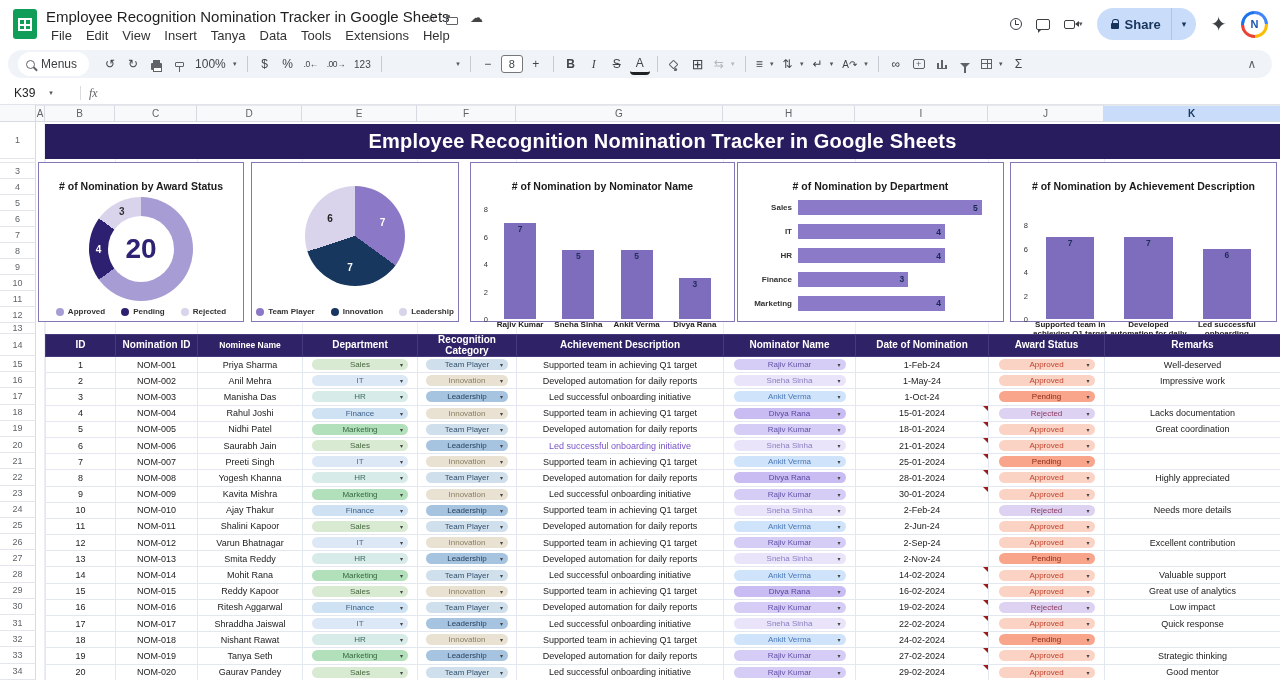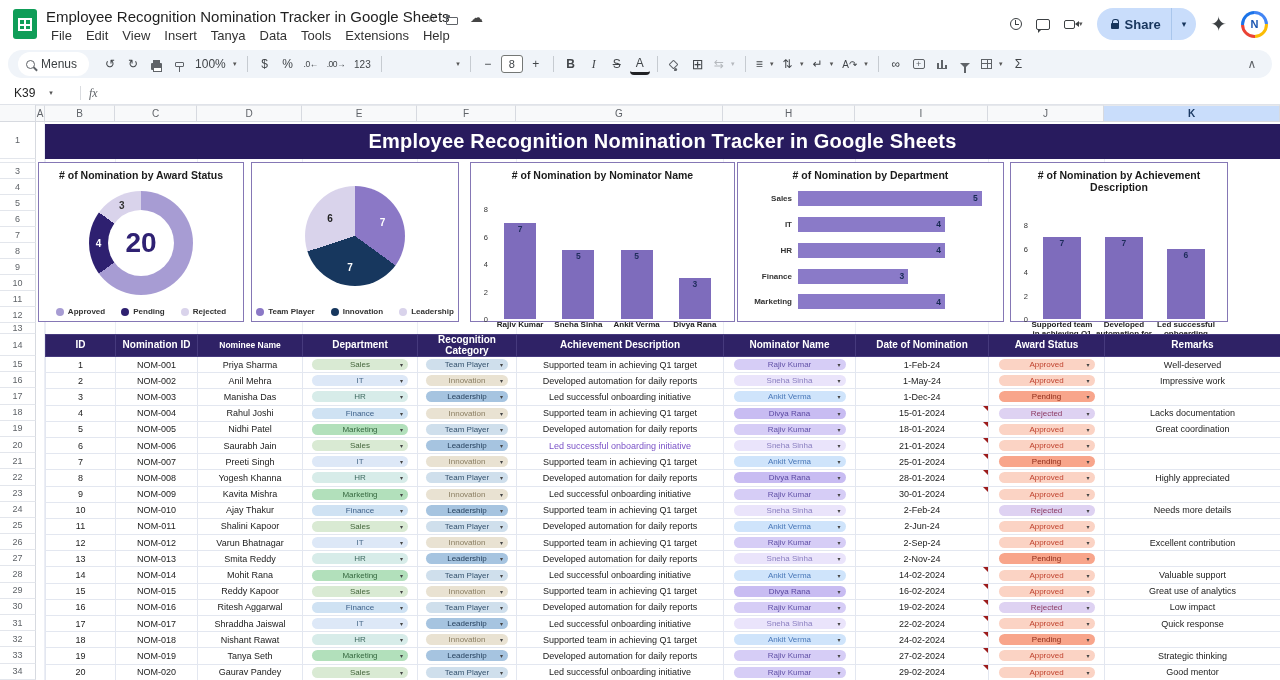--- a/index.html
+++ b/index.html
@@ -86,21 +86,21 @@
   .rowcell { width:36px; border-right:1px solid #d7dae0; border-bottom:1px solid #e3e6ec; background:#fff; font-size:9px; color:#5f6368; display:flex; align-items:center; justify-content:center; overflow:hidden; }
 
   
   #sheet { position:absolute; top:122px; left:36px; width:1244px; height:558px; background:#fff; overflow:hidden; }
   .a-sliver { position:absolute; left:0; top:0; width:9px; height:558px; border-right:1px solid #eceef5; }
   .gridline-v { position:absolute; top:37px; width:1px; height:175px; background:#eceef5; }
   #banner { position:absolute; left:9px; top:2px; width:1235px; height:35px; background:#281b5e; color:#fff; display:flex; align-items:center; justify-content:center; font-size:20px; font-weight:bold; letter-spacing:.2px; }
 
   
   .chart-card { position:absolute; top:40px; height:160px; background:#fff; border:1px solid #8577b5; display:flex; flex-direction:column; padding:4px 4px 2px; }
-  .chart-title { font-size:10.5px; font-weight:bold; color:#1b1b1b; text-align:center; line-height:1.15; padding:2px 6px 0; }
+  .chart-title { font-size:10.5px; font-weight:bold; color:#1b1b1b; text-align:center; line-height:1.15; padding:2px 6px 0;margin-top:11px; }
   .chart-body { flex:1; position:relative; }
   .chart-legend { display:flex; justify-content:center; gap:16px; padding:2px 0 3px; }
   .lg-item { display:flex; align-items:center; gap:4px; font-size:8px; font-weight:bold; color:#333; }
   .lg-dot { width:8px; height:8px; border-radius:50%; }
   .donut { position:absolute; left:50%; top:50%; transform:translate(-50%,-50%); border-radius:50%; }
   .donut-hole { position:absolute; background:#fff; border-radius:50%; display:flex; align-items:center; justify-content:center; font-weight:bold; color:#2f2173; }
   .slice-label { position:absolute; font-size:10px; font-weight:bold; transform:translate(-50%,-50%); }
   .axis-tick { position:absolute; font-size:7.5px; color:#333; right:100%; padding-right:3px; transform:translateY(50%); }
   .vbar { position:absolute; bottom:0; }
   .vbar-val { position:absolute; top:1px; left:0; right:0; text-align:center; font-size:8.5px; font-weight:bold; color:#1f2d5c; }
@@ -394,21 +394,21 @@
               </div>
             </div>
             <div class="hbar-row">
               <span class="hbar-lbl">Marketing</span>
               <div class="hbar-track">
                 <div class="hbar-fill" style="width: 76.9231%; background: rgb(138, 122, 200);">4</div>
               </div>
             </div>
           </div>
         </div>
-        <div class="chart-card" style="left: 974px; width: 218px;">
+        <div class="chart-card" style="left: 974px; width: 267px;">
           <div class="chart-title"># of Nomination  by Achievement Description</div>
           <div class="chart-body" style="margin: 2px 6px 0px 16px; height: 94px;">
             <span class="axis-tick" style="bottom: 0px;">0</span>
             <span class="axis-tick" style="bottom: 23.5px;">2</span>
             <span class="axis-tick" style="bottom: 47px;">4</span>
             <span class="axis-tick" style="bottom: 70.5px;">6</span>
             <span class="axis-tick" style="bottom: 94px;">8</span>
             <div class="vbar" style="left: 6.33333%; width: 20.6667%; height: 82.25px; background: rgb(126, 108, 188);">
               <span class="vbar-val">7</span>
             </div>
@@ -511,21 +511,21 @@
                 </span></td>
               <td><span class="pill w-cat" style="background: rgb(166, 196, 224); color: rgb(39, 66, 94);">
                   <span class="pl">Leadership</span>
                   <span class="pc">▾</span>
                 </span></td>
               <td>Led successful onboarding initiative</td>
               <td><span class="pill w-nom" style="background: rgb(207, 228, 251); color: rgb(74, 120, 184);">
                   <span class="pl">Ankit Verma</span>
                   <span class="pc">▾</span>
                 </span></td>
-              <td>1-Dec-24</td>
+              <td>1-Oct-24</td>
               <td><span class="pill w-stat" style="background: rgb(248, 165, 139); color: rgb(143, 43, 24);">
                   <span class="pl">Pending</span>
                   <span class="pc">▾</span>
                 </span></td>
               <td></td>
             </tr>
             <tr>
               <td>4</td>
               <td>NOM-004</td>
               <td>Rahul Joshi</td>

